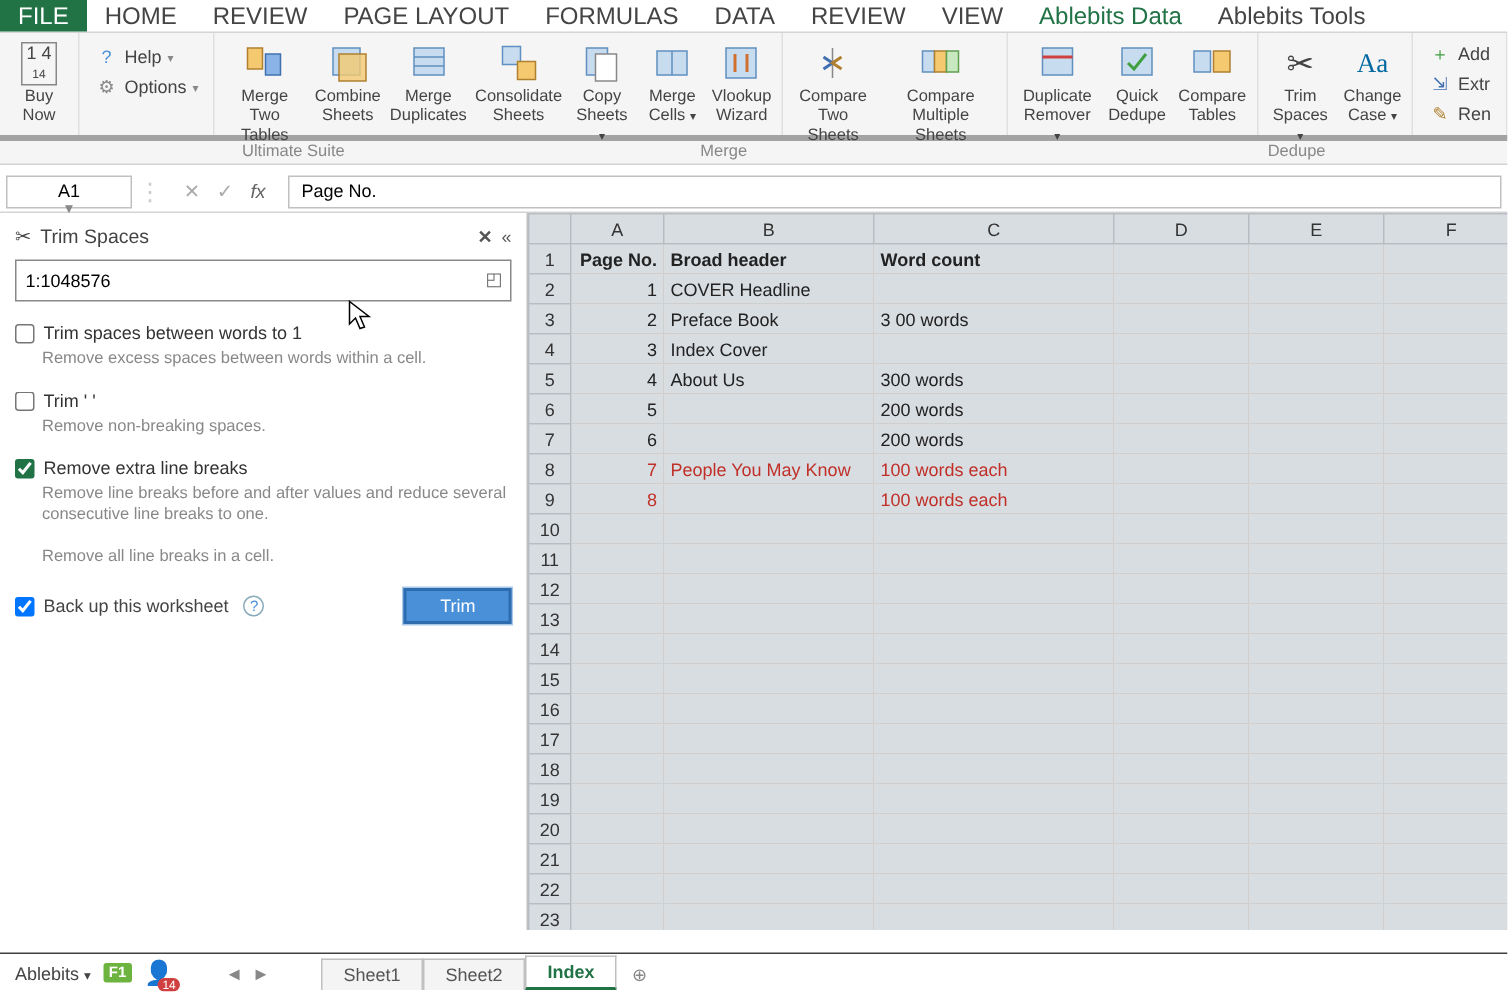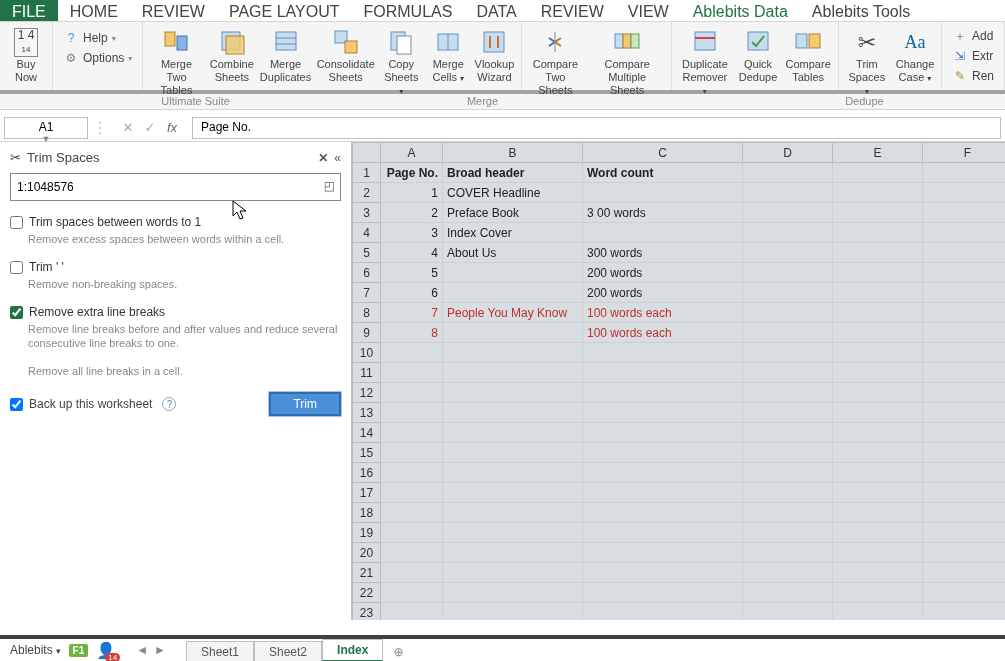--- a/index.html
+++ b/index.html
@@ -59,21 +59,21 @@
 .grid td { border: 1px solid #cfcfcf; background: #d8dde2; height: 20px; padding: 2px 4px; color: #222; white-space: nowrap; overflow: hidden; }
 .grid td.red { color: #c03028; }
 .grid tr.h td { font-weight: 700; }
 .grid th.corner { background: #d8dde2; border: 1px solid #b6bcc2; width:28px;}
 .colA { width: 62px; text-align: right; }
 .colB { width: 140px; }
 .colC { width: 160px; }
 .colD,.colE,.colF{width:90px;}
 
 
-.bottom { position: absolute; left: 0; right: 0; bottom: 0; height: 26px; display: flex; align-items: center; border-top: 4px solid #404040; background: #fff; font-size: 12px; }
+.bottom { position: absolute; left: 0; right: 0; bottom: 0; height: 26px; display: flex; align-items: center; border-top: 1px solid #404040; background: #fff; font-size: 12px; gap: 14px; }
 .bottom .brand { padding: 0 10px; color: #444; display: flex; align-items: center; gap: 8px; }
 .badge { background: #6cb33f; color: #fff; font-size: 10px; padding: 1px 4px; border-radius: 2px; font-weight:700;}
 .badge2 { color: #d07030; position: relative; font-size: 16px; }
 .badge2 .n { position: absolute; background: #d04040; color: #fff; font-size: 8px; border-radius: 6px; padding: 0 3px; bottom: -2px; right: -4px; }
 .sheet-tabs { display: flex; align-items: flex-end; margin-left: 380px; gap: 0; }
 .sheet-nav { display:flex; gap:6px; padding:0 10px; color:#888;}
 .sheet-nav span{cursor:pointer;}
 .stab { border: 1px solid #c0c0c0; border-bottom: none; padding: 3px 14px; font-size: 12px; background: #f4f4f4; cursor: pointer; color:#555;}
 .stab.active { background: #fff; color: #217346; font-weight: 700; border-bottom: 2px solid #217346; }
 .plus-tab { padding: 3px 10px; color: #888; cursor: pointer; }

